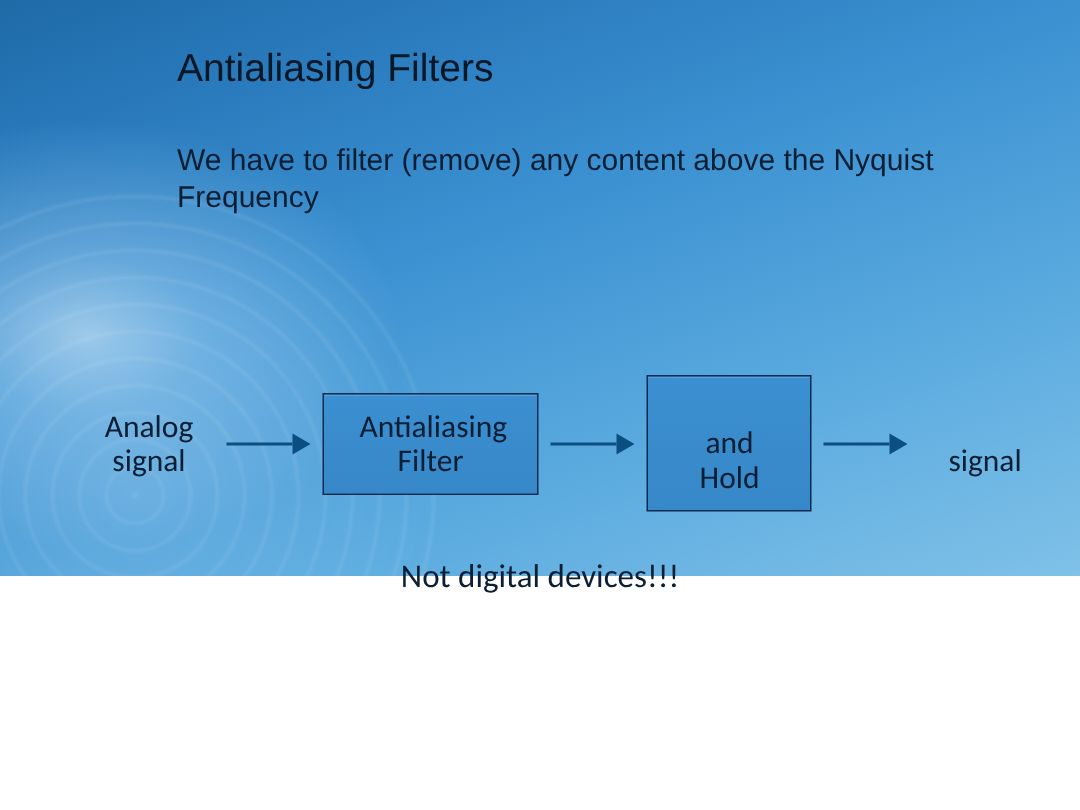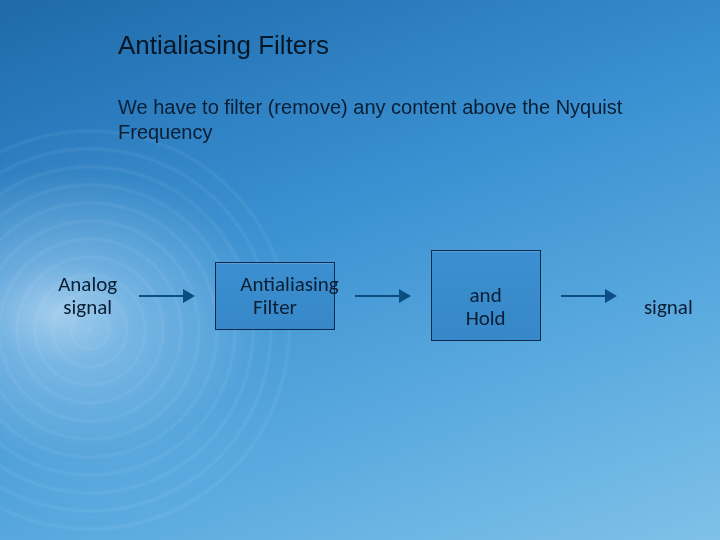--- a/index.html
+++ b/index.html
@@ -1,18 +1,18 @@
 <!DOCTYPE html>
 <html><head>
 <meta charset="utf-8">
 <style>
   * { margin: 0; padding: 0; box-sizing: border-box; }
   html, body { width: 720px; height: 540px; overflow: hidden; font-family: "Segoe UI", Arial, sans-serif; }
   .slide {
-    width: 720px; height: 540px; position: relative;
+    width: 720px; height: 384px; position: relative;
     background:
       radial-gradient(ellipse 380px 260px at 8% 58%, rgba(230,245,255,0.55) 0%, rgba(180,220,250,0.35) 20%, rgba(60,130,190,0.0) 55%),
       linear-gradient(160deg, #1f6aa7 0%, #2a7bbd 18%, #3a90d0 40%, #5aaadf 70%, #7fc1e8 100%);
     color: #0b1e33;
   }
   
   .slide::before {
     content: "";
     position: absolute; left: -120px; top: 120px; width: 420px; height: 420px;
     border-radius: 50%;
@@ -22,21 +22,21 @@
     filter: blur(1px);
     opacity: 0.55;
     pointer-events: none;
   }
   .pad { position: absolute; left: 118px; right: 40px; top: 30px; }
   .title { font-size: 26px; font-weight: 400; color: #071726; margin-bottom: 34px; }
   .body  { font-size: 20px; font-weight: 400; color: #0b1e33; line-height: 1.25; }
 
   .flow {
     position: absolute; left: 56px; right: 20px; top: 250px;
-    display: flex; align-items: center; gap: 16px;
+    display: flex; align-items: center; gap: 4px;
   }
   .label {
     font-family: Calibri, "Segoe UI", Arial, sans-serif;
     font-size: 21px; line-height: 1.1; text-align: center;
   }
   .label.two { width: 90px; }
   .box {
     border: 1.5px solid #0a2a50;
     background: linear-gradient(180deg, #3c8fd0 0%, #3688c8 100%);
     font-family: Calibri, "Segoe UI", Arial, sans-serif;
@@ -86,14 +86,15 @@
       <span>and</span><br>
       <span>Hold</span>
     </div>
     <div class="arrow"></div>
     <div class="label two">
       <br>
       <span>signal</span>
     </div>
   </div>
 
+  <div class="note">Not digital devices!!!</div>
 
 </div>
 
 </body></html>

